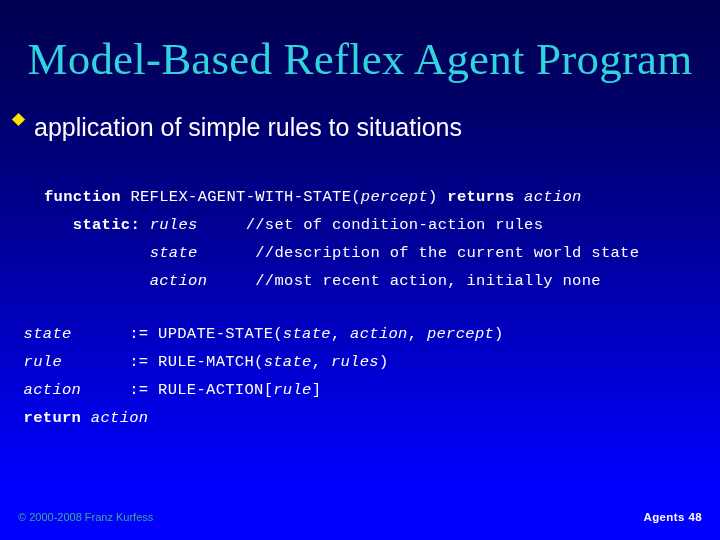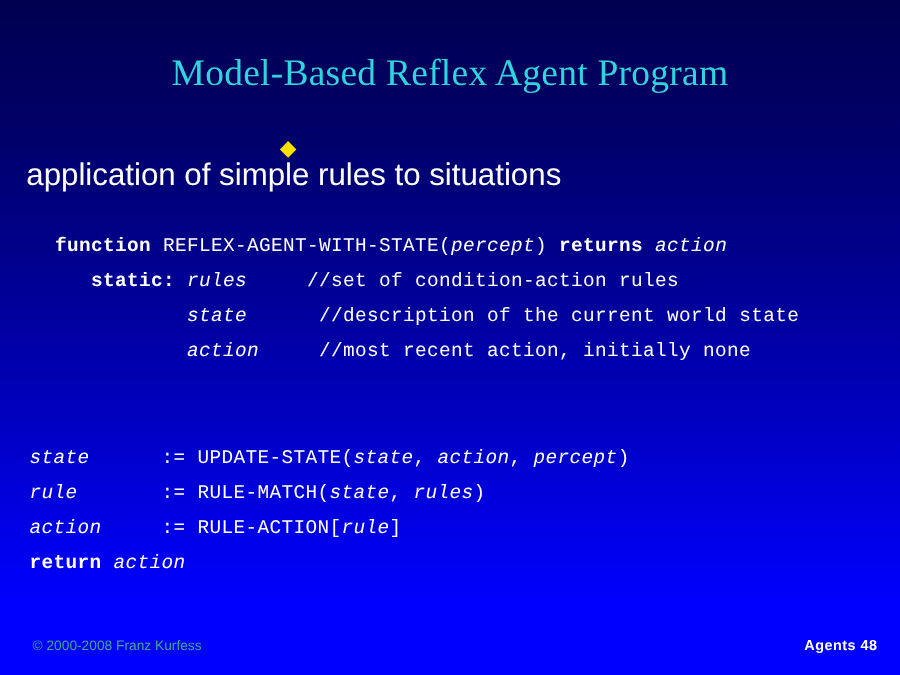--- a/index.html
+++ b/index.html
@@ -27,36 +27,34 @@
   }
 
   
   #title {
     position: absolute;
     left: 0;
     top: 38px;
     width: 720px;
     text-align: center;
     font-family: "Liberation Serif", serif;
-    font-size: 30px;
+    font-size: 45px;
     line-height: 42px;
     color: #2FD4DC;
     letter-spacing: 0.2px;
     white-space: nowrap;
   }
 
   
   #bullet-row {
     position: absolute;
-    left: 21px;
+    left: 12px;
     top: 113px;
     display: flex;
-    align-items: center;
     white-space: nowrap;
-    flex-direction: column;
   }
   #bullet-marker {
     width: 0;
     height: 0;
     border: 8px solid transparent;
     border-top-color: #FFE000;
     border-bottom-color: #FFE000;
     box-sizing: border-box;
     position: relative;
     transform: rotate(45deg) scale(0.72);
@@ -79,37 +77,36 @@
     position: absolute;
     left: 14px;
     font-family: "Liberation Mono", "DejaVu Sans Mono", monospace;
     font-size: 15.5px;
     line-height: 28px;
     color: #FFFFFF;
     white-space: pre;
     letter-spacing: 0.3px;
   }
   #code-block-1 { top: 183px; margin-left: 30px; }
-  #code-block-2 { top: 320px; margin-top: 32px; }
+  #code-block-2 { top: 320px; }
   .code-line { white-space: pre; }
   .kw { font-weight: bold; }
   .it { font-style: italic; }
   .pl { font-style: normal; font-weight: normal; }
 
   
   #footer-copyright {
     position: absolute;
     left: 18px;
     top: 510px;
     font-family: "Liberation Sans", sans-serif;
     font-size: 11px;
     line-height: 14px;
     color: #3FA98C;
     white-space: nowrap;
-    margin-left: 8px;
   }
   #footer-right {
     position: absolute;
     right: 18px;
     top: 510px;
     font-family: "Liberation Sans", sans-serif;
     font-size: 11.5px;
     line-height: 14px;
     font-weight: bold;
     color: #FFFFFF;

